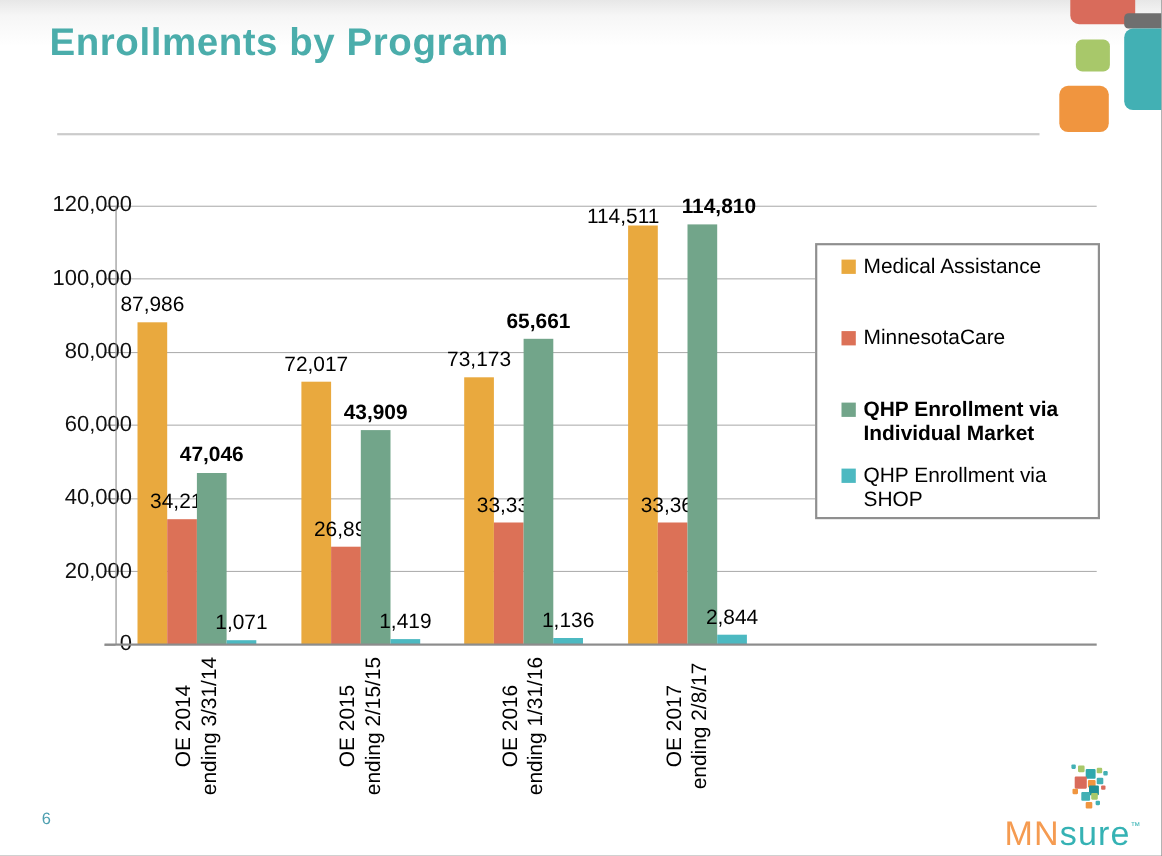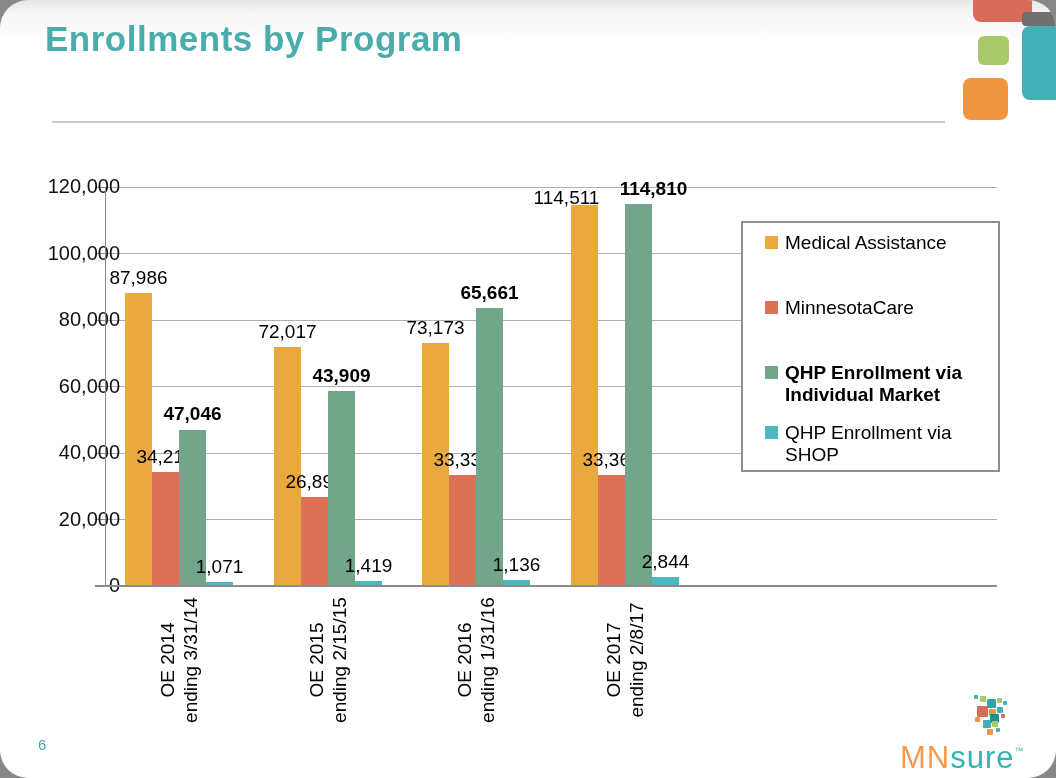--- a/index.html
+++ b/index.html
@@ -1,21 +1,20 @@
 <!DOCTYPE html>
 <html><head>
 <meta charset="utf-8">
 <style>
   html,body{margin:0;padding:0;background:#888;}
   *{box-sizing:border-box;}
   .slide{
     position:relative;width:1056px;height:778px;margin:0 auto;overflow:hidden;
     background:linear-gradient(180deg,#e7e7e7 0px,#f6f6f6 14px,#ffffff 42px);
     font-family:"Liberation Sans", sans-serif;
-    border-radius:28px;
   }
   
   .title{position:absolute;left:45px;top:16px;margin:0;font-weight:bold;font-size:35px;line-height:1.32;letter-spacing:.5px;}
   .title span{display:block;}
   .divider{position:absolute;left:52px;top:121px;width:893px;height:2px;background:#cbcbcb;}
   
   .deco div{position:absolute;}
   .deco-red{left:973px;top:0;width:59px;height:22px;border-radius:0 0 0 8px;}
   .deco-gray{left:1022px;top:12px;width:34px;height:14px;border-radius:4px 0 0 4px;}
   .deco-teal{left:1022px;top:26px;width:34px;height:74px;border-radius:8px 0 0 8px;}
@@ -36,21 +35,21 @@
   
   .legend{position:absolute;left:741px;top:221px;width:259px;height:251px;background:#fff;border:2px solid #8f8f8f;z-index:4;}
   .legend-item{position:absolute;left:0;width:100%;}
   .legend-swatch{position:absolute;left:22px;top:4px;width:13px;height:13px;}
   .legend-text{position:absolute;left:42px;top:0;font-size:19px;line-height:22px;color:#000;}
   .legend-text.bold{font-weight:bold;}
   
   .page-number{position:absolute;left:38px;top:736px;font-size:15px;color:#4e9fb0;}
   .logo{position:absolute;left:900px;top:690px;width:156px;height:88px;}
   .logo .sq{position:absolute;border-radius:1px;}
-  .logo-text{position:absolute;left:0;top:44px;width:150px;text-align:left;font-size:31px;letter-spacing:1px;line-height:34px;}
+  .logo-text{position:absolute;left:0;top:44px;width:150px;text-align:center;font-size:31px;letter-spacing:1px;line-height:34px;}
   .logo-tm{font-size:9px;vertical-align:14px;letter-spacing:0;}
 </style>
 </head>
 <body>
 
 <div class="slide">
 
   <h1 class="title" style="color: rgb(75, 173, 171);">
     <span>Enrollments by Program</span>
   </h1>

